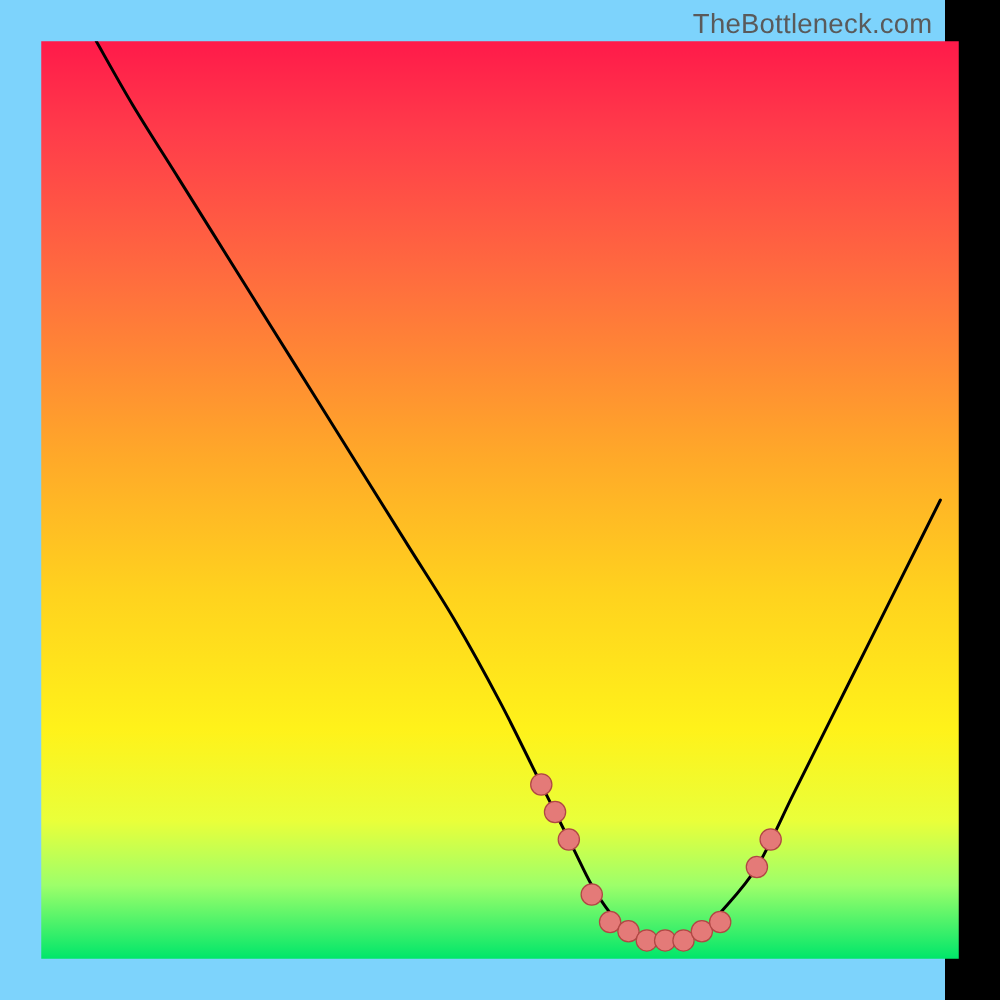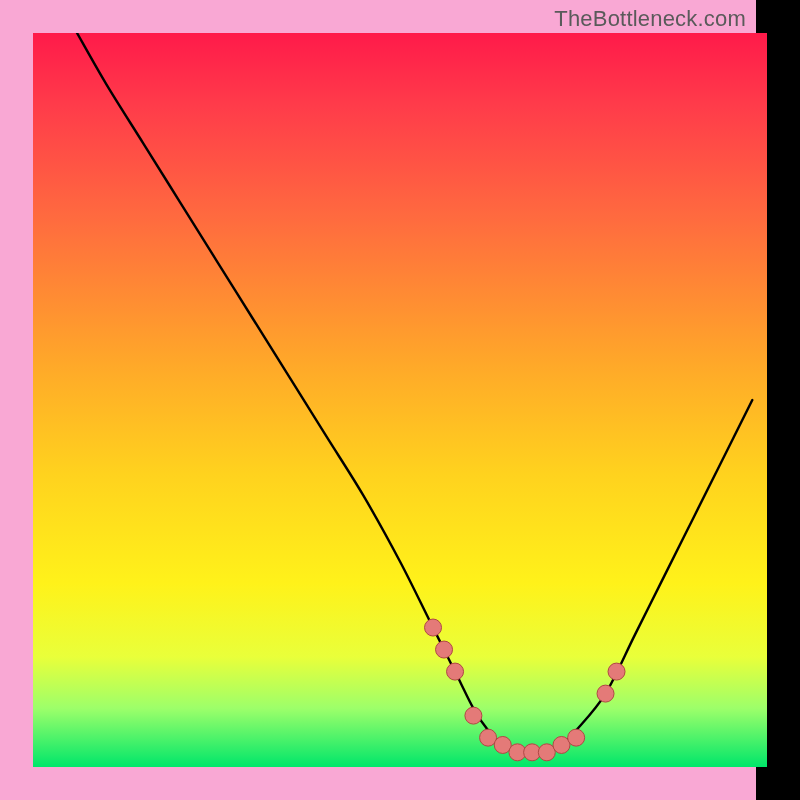--- a/index.html
+++ b/index.html
@@ -8,21 +8,21 @@
     width: 800px;
     height: 800px;
     background: #000;
     overflow: hidden;
     font-family: Arial, Helvetica, sans-serif;
   }
   .stage {
     position: relative;
     width: 756px;
     height: 800px;
-    background: #f9a8d4;
+    background: #7dd3fc;
   }
   .plot {
     position: absolute;
     left: 33px;
     top: 33px;
     width: 734px;
     height: 734px;
     background: linear-gradient(to bottom,
       #ff1a4a 0%,
       #ff3c4a 10%,

